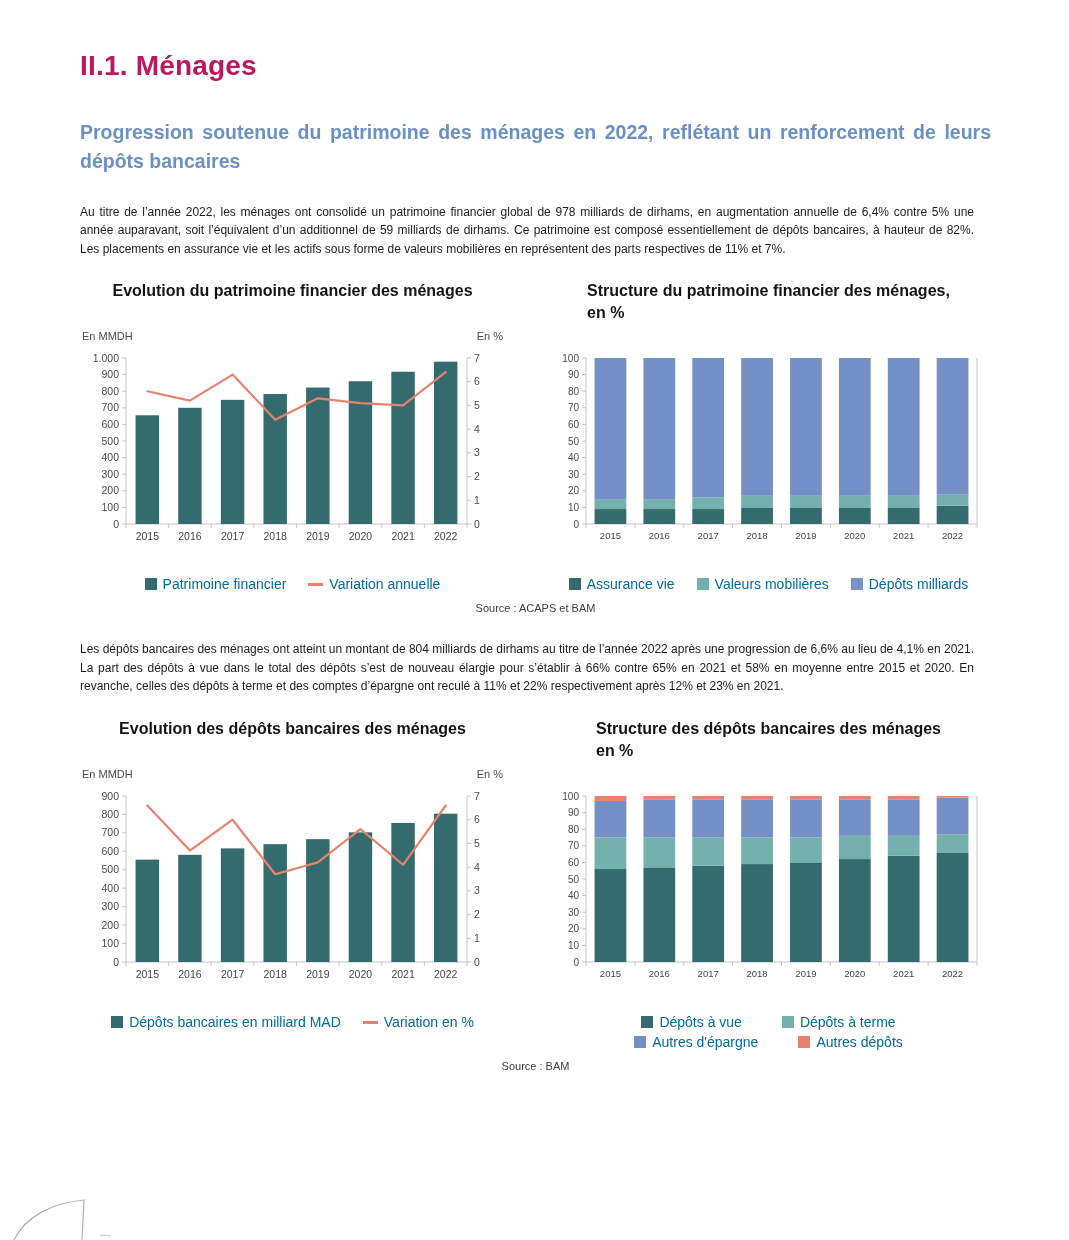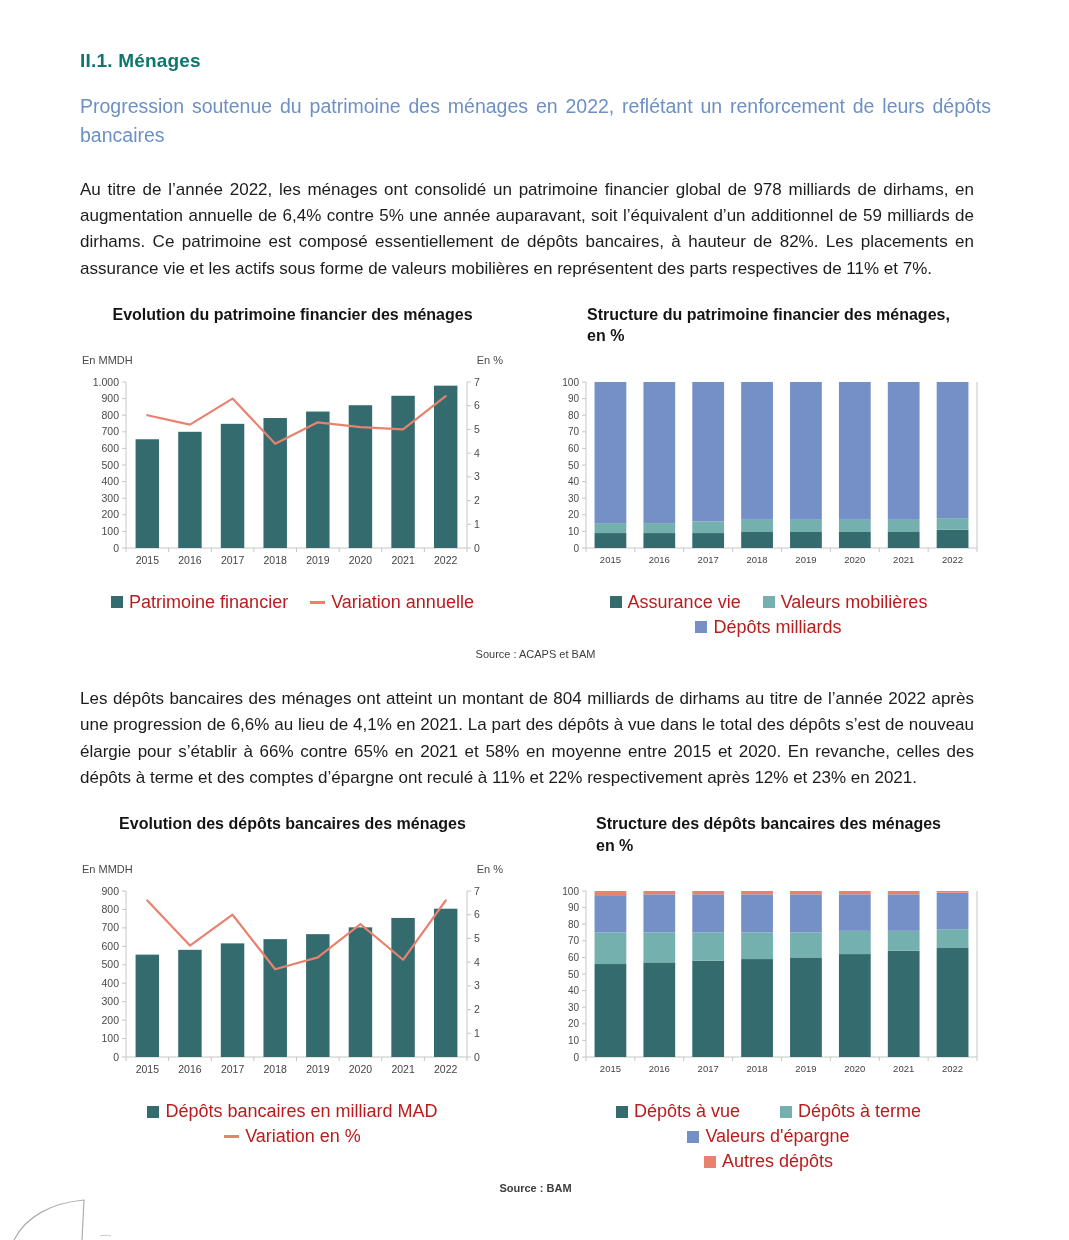--- a/index.html
+++ b/index.html
@@ -6,53 +6,53 @@
   body{
     width:1069px;height:1240px;
     background:#ffffff;
     font-family:"Liberation Sans",sans-serif;
     position:relative;
     overflow:hidden;
     color:#1c1c1c;
   }
   .content{padding:50px 78px 0 80px;}
   .sec-title{
-    font-size:19px;font-weight:bold;color:#0f766e;
-    margin:0 0 20px 0;letter-spacing:.2px;
+    font-size:28px;font-weight:bold;color:#be185d;
+    margin:0 0 36px 0;letter-spacing:.2px;
   }
   .subtitle{
-    font-size:19.5px;font-weight:normal;color:#6C90C5;
+    font-size:19.5px;font-weight:bold;color:#6C90C5;
     text-align:justify;line-height:1.5;margin:0 0 26px 0;
   }
   .para{
-    font-size:17px;line-height:1.55;color:#1c1c1c;
+    font-size:12px;line-height:1.55;color:#1c1c1c;
     text-align:justify;margin:0 17px 22px 0;
   }
   .charts-row{display:flex;justify-content:space-between;margin-top:6px;}
   .chart-col{display:flex;flex-direction:column;align-items:center;}
   .chart-col.c1{width:425px;}
   .chart-col.c2{width:445px;}
   .chart-title{
     font-size:16px;font-weight:bold;color:#141414;text-align:left;
     white-space:pre-line;line-height:1.35;height:46px;
   }
   .legend{
     display:flex;flex-wrap:wrap;justify-content:center;
     column-gap:22px;row-gap:4px;
-    font-size:18px;color:#b91c1c;margin-top:10px;
+    font-size:14px;color:#0369a1;margin-top:18px;
   }
   .legend.narrow{max-width:330px;column-gap:40px;}
   .lg-item{display:flex;align-items:center;gap:6px;}
   .sw{width:12px;height:12px;display:inline-block;}
   .sw.line{width:15px;height:3px;}
   .source{
     font-size:11px;color:#3d3d3d;text-align:center;
     margin:10px 0 26px 0;
   }
-  .source.last{margin-bottom:16px;font-weight:bold;}
+  .source.last{margin-bottom:16px;}
   svg text{font-family:"Liberation Sans",sans-serif;}
   .corner-art{position:absolute;left:12px;bottom:0;}
 </style>
 </head>
 <body>
 
 <div class="content">
 
   <div class="sec-title">II.1. Ménages</div>
 
@@ -403,21 +403,21 @@
           <span class="lg-item">
             <span class="sw" style="background: rgb(51, 107, 110);"></span>
             <span>Dépôts à vue</span>
           </span>
           <span class="lg-item">
             <span class="sw" style="background: rgb(116, 177, 174);"></span>
             <span>Dépôts à terme</span>
           </span>
           <span class="lg-item">
             <span class="sw" style="background: rgb(117, 143, 199);"></span>
-            <span>Valeurs d'épargne</span>
+            <span>Autres d'épargne</span>
           </span>
           <span class="lg-item">
             <span class="sw" style="background: rgb(232, 130, 111);"></span>
             <span>Autres dépôts</span>
           </span>
         </div>
     </div>
   </div>
 
   <div class="source last">Source : BAM</div>

